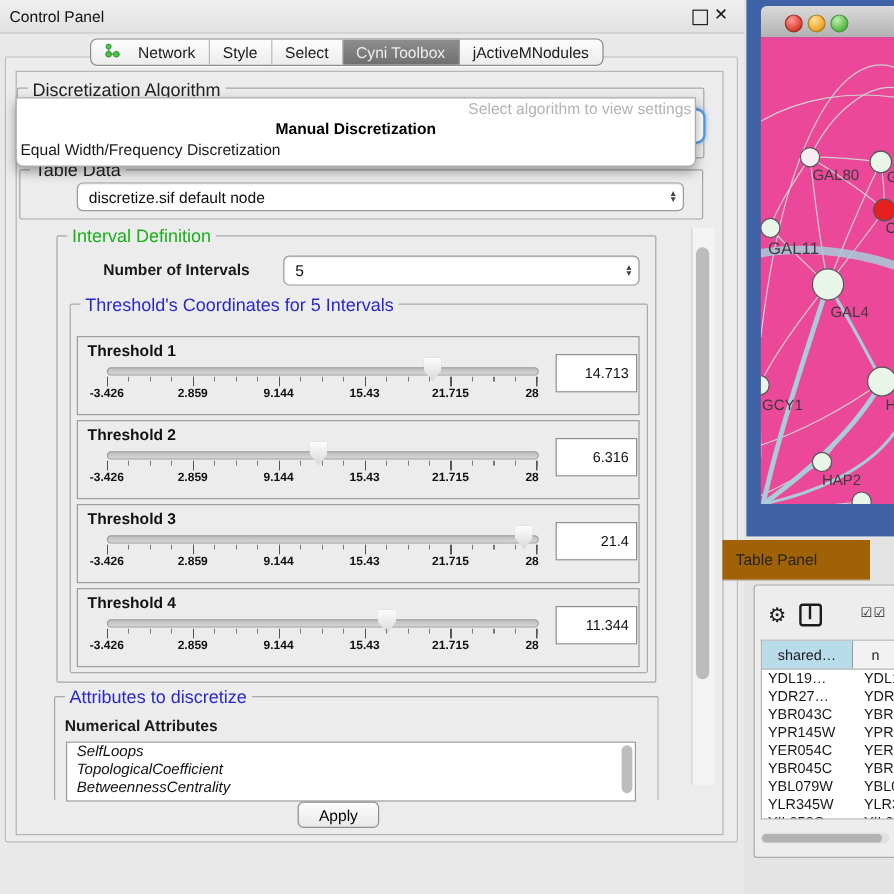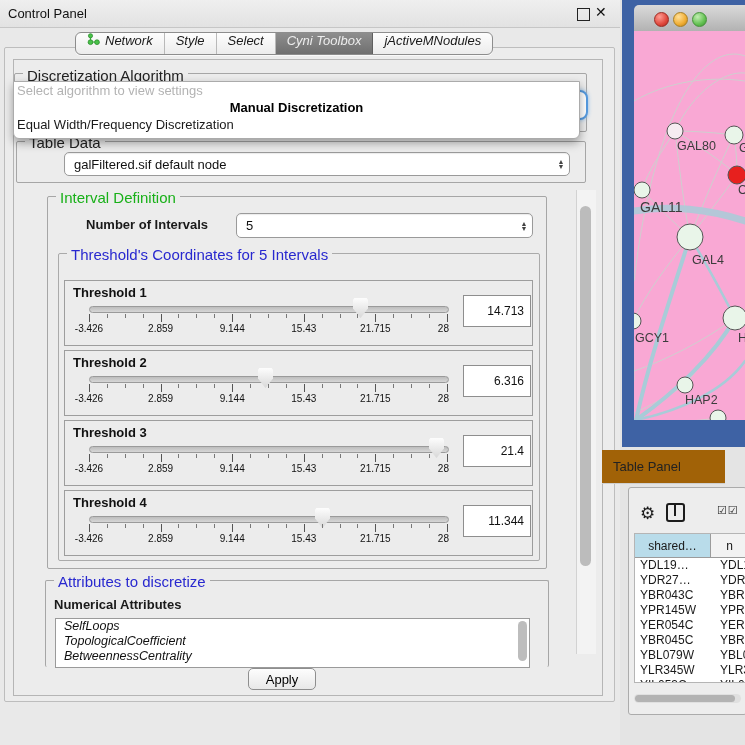--- a/index.html
+++ b/index.html
@@ -8,21 +8,21 @@
   .abs{position:absolute;}
   
   #left-panel{left:0;top:0;width:620px;height:745px;background:#e9e9e9;}
   #titlebar{left:0;top:0;width:620px;height:27px;background:linear-gradient(#efefef,#e2e2e2);border-bottom:1px solid #c6c6c6;}
   #title-text{left:8px;top:6px;font-size:13px;color:#111;}
   .win-icon{top:8px;width:11px;height:11px;}
   #float-icon{left:577px;border:1.5px solid #222;background:transparent;}
   #close-icon{left:595px;top:4px;width:14px;height:16px;font-size:14px;font-weight:bold;color:#111;border:none;}
   
   .seg-bar{display:flex;height:21px;border:1px solid #8d8d8d;border-radius:6px;background:linear-gradient(#fdfdfd,#ececec);overflow:hidden;box-shadow:0 1px 0 rgba(255,255,255,.7);}
-  .seg{display:flex;gap:5px;padding:0 11px;font-size:13px;color:#1a1a1a;border-right:1px solid #b9b9b9;white-space:nowrap;font-style:italic;}
+  .seg{display:flex;align-items:center;gap:15px;padding:0 11px;font-size:13px;color:#1a1a1a;border-right:1px solid #b9b9b9;white-space:nowrap;}
   .seg:last-child{border-right:none;}
   .seg.sel{background:linear-gradient(#8e8e8e,#6f6f6f);color:#ededed;border-right:1px solid #5f5f5f;}
   #top-tabs{left:75px;top:32px;}
   #bottom-tabs{left:142px;top:703px;}
   #bottom-tabs .seg{font-weight:bold;}
   
   #outer-panel{left:4px;top:47px;width:609px;height:653px;border:1px solid #bdbdbd;background:#ececec;border-radius:2px;}
   #inner-panel{left:13px;top:59px;width:588px;height:635px;border:1px solid #b5b5b5;background:#ececec;}
   
   .group{border:1px solid #a6a6a6;border-radius:2px;background:transparent;}
@@ -32,50 +32,50 @@
   .lbl-dark{color:#222;}
   
   .combo{background:#fff;border:1px solid #9a9a9a;border-radius:5px;display:flex;align-items:center;font-size:13px;color:#111;box-shadow:inset 0 1px 1px rgba(0,0,0,.08);}
   .combo .val{padding-left:9px;flex:1;white-space:nowrap;overflow:hidden;}
   .stepper{width:16px;display:flex;flex-direction:column;align-items:center;justify-content:center;line-height:5px;font-size:7px;color:#444;}
   
   #algo-combo{left:20px;top:90px;width:564px;height:26px;border:2px solid #569be0;border-radius:8px;background:#fff;box-shadow:0 0 4px #8cbcea;z-index:1;}
   
   #algo-popup{left:13px;top:81px;width:565px;height:56px;background:#fff;border:1px solid #ababab;border-radius:0 0 6px 6px;box-shadow:0 4px 10px rgba(0,0,0,.35);z-index:2;}
   .popup-item{height:17px;line-height:17px;padding:0 3px;font-size:13px;white-space:nowrap;overflow:hidden;}
-  .popup-prompt{color:#b3b3b3;text-align:left;}
+  .popup-prompt{color:#b3b3b3;text-align:right;}
   .popup-bold{font-weight:bold;color:#000;text-align:center;}
   
   .t-box{position:absolute;left:64px;width:467px;height:64px;border:1px solid #9d9d9d;background:#ececec;}
   .t-title{position:absolute;left:8px;top:4px;font-weight:bold;font-size:13px;color:#111;}
   .t-track{position:absolute;left:24px;top:25px;width:358px;height:5px;border:1px solid #9a9a9a;border-radius:4px;background:linear-gradient(#bdbdbd,#d6d6d6);}
   .t-thumb{position:absolute;top:17px;width:15px;height:20px;background:linear-gradient(#fdfdfd,#d8d8d8);clip-path:polygon(8% 0,92% 0,100% 10%,100% 52%,50% 100%,0 52%,0 10%);filter:drop-shadow(0 0 1px #777);}
   .t-ticks{position:absolute;left:24px;top:32px;width:359px;height:9px;}
   .t-ticks .minor{position:absolute;left:0;top:1px;width:100%;height:4px;background:repeating-linear-gradient(to right,#777 0 1px,transparent 1px 17.9px);}
   .t-ticks .major{position:absolute;left:0;top:1px;width:100%;height:8px;background:repeating-linear-gradient(to right,#555 0 1px,transparent 1px 71.6px);}
-  .t-labels{position:absolute;left:24px;top:42px;width:358px;height:12px;font-size:10px;font-weight:normal;color:#111;text-align:center;}
+  .t-labels{position:absolute;left:24px;top:42px;width:358px;height:12px;font-size:10px;font-weight:bold;color:#111;text-align:center;}
   .t-labels span{position:absolute;transform:translateX(-50%);white-space:nowrap;}
   .t-value{position:absolute;left:398px;top:14px;width:60px;height:30px;background:#fff;border:1px solid #8e8e8e;font-size:12px;color:#111;display:flex;align-items:center;justify-content:flex-end;padding-right:6px;}
   
   #attr-list{left:55px;top:618px;width:473px;height:48px;background:#fff;border:1px solid #9a9a9a;overflow:hidden;}
   .attr-item{height:15px;line-height:15px;padding-left:8px;font-size:12.5px;color:#111;white-space:nowrap;font-style:italic;}
   #attr-scroll{position:absolute;right:2px;top:2px;width:9px;height:40px;background:#bdbdbd;border-radius:5px;}
   
   #apply-btn{left:248px;top:668px;width:68px;height:22px;border:1px solid #8e8e8e;border-radius:5px;background:linear-gradient(#fdfdfd,#e8e8e8);font-size:13px;display:flex;align-items:center;justify-content:center;}
   
   #main-scroll-track{left:576px;top:190px;width:19px;height:464px;background:#f3f3f3;border-left:1px solid #d2d2d2;}
   #main-scroll-thumb{left:580px;top:206px;width:11px;height:360px;background:#bcbcbc;border-radius:6px;}
   
   #net-window{left:622px;top:0;width:123px;height:447px;background:#3e62a4;}
   #net-titlebar{left:12px;top:5px;width:111px;height:26px;background:linear-gradient(#dadada,#b2b2b2);border-bottom:1px solid #8a8a8a;border-radius:5px 0 0 0;}
   .light{position:absolute;top:7px;width:13px;height:13px;border-radius:50%;}
   .light-red{left:20px;background:radial-gradient(circle at 35% 30%,#ff9d94,#e0483c 60%,#a8271e);border:1px solid #9c2a22;}
   .light-yellow{left:39px;background:radial-gradient(circle at 35% 30%,#ffe09a,#f0ad32 60%,#b57c17);border:1px solid #a97f22;}
   .light-green{left:58px;background:radial-gradient(circle at 35% 30%,#c2edb2,#63c152 60%,#3d8f30);border:1px solid #45933a;}
-  #net-canvas{left:12px;top:31px;width:111px;height:389px;background:#f9a8d4;overflow:hidden;}
+  #net-canvas{left:12px;top:31px;width:111px;height:389px;background:#ec4899;overflow:hidden;}
   .node-label{position:absolute;font-size:12.5px;color:#3c3c3c;white-space:nowrap;}
   #table-panel-band{left:602px;top:450px;width:123px;height:33px;background:#a16207;border-bottom:1px solid #cfcfcf;}
   #table-panel-title{left:11px;top:9px;font-size:13px;color:#222;}
   #table-window{left:628px;top:487px;width:117px;height:226px;background:#ededed;border:1px solid #ababab;border-radius:3px;}
   .tp-icon{position:absolute;top:15px;color:#1c1c1c;}
   #gear-icon{left:11px;font-size:17px;}
   #split-col-icon{left:37px;width:15px;height:15px;border:2px solid #1c1c1c;border-radius:3px;}
   #split-col-icon::after{content:"";position:absolute;left:5.5px;top:0;width:2px;height:11px;background:#1c1c1c;}
   #check-icons{left:88px;top:16px;font-size:11px;letter-spacing:1px;color:#1c1c1c;}
   #tp-table{left:5px;top:45px;width:112px;height:148px;background:#fff;border:1px solid #b5b5b5;border-right:none;overflow:hidden;font-size:12px;}
@@ -139,21 +139,21 @@
 
     <div id="algo-popup" class="abs">
       <div class="popup-item popup-prompt">Select algorithm to view settings</div>
       <div class="popup-item popup-bold">Manual Discretization</div>
       <div class="popup-item">Equal Width/Frequency Discretization</div>
     </div>
 
     <div class="abs group" style="left:16px;top:141px;width:568px;height:40px;">
       <span class="group-label lbl-dark">Table Data</span>
       <div class="combo abs" style="left:47px;top:10px;width:504px;height:22px;">
-        <span class="val">galFiltered.sif default node</span>
+        <span class="val">discretize.sif default node</span>
         <span class="stepper">
             <span>▲</span>
             <span>▼</span>
           </span>
       </div>
     </div>
 
     <div class="abs group" style="left:47px;top:196px;width:498px;height:371px;">
       <span class="group-label lbl-green">Interval Definition</span>
       <span class="abs" style="left:38px;top:20px;font-weight:bold;">Number of Intervals</span>

